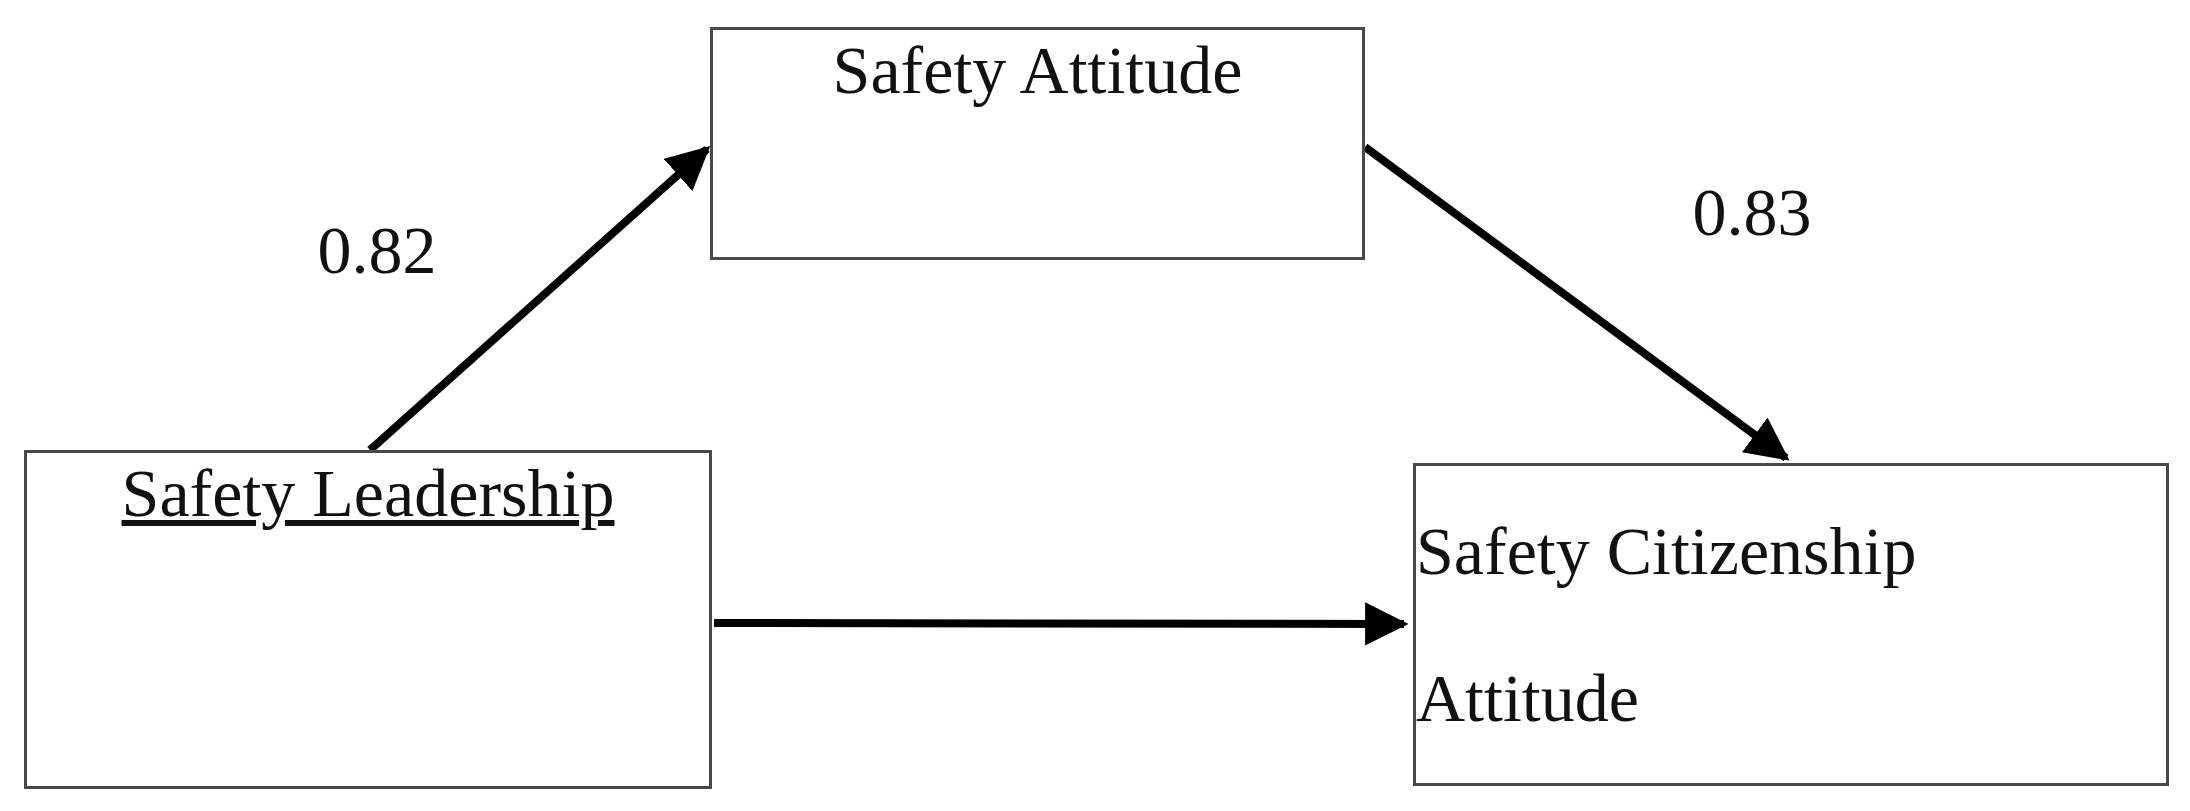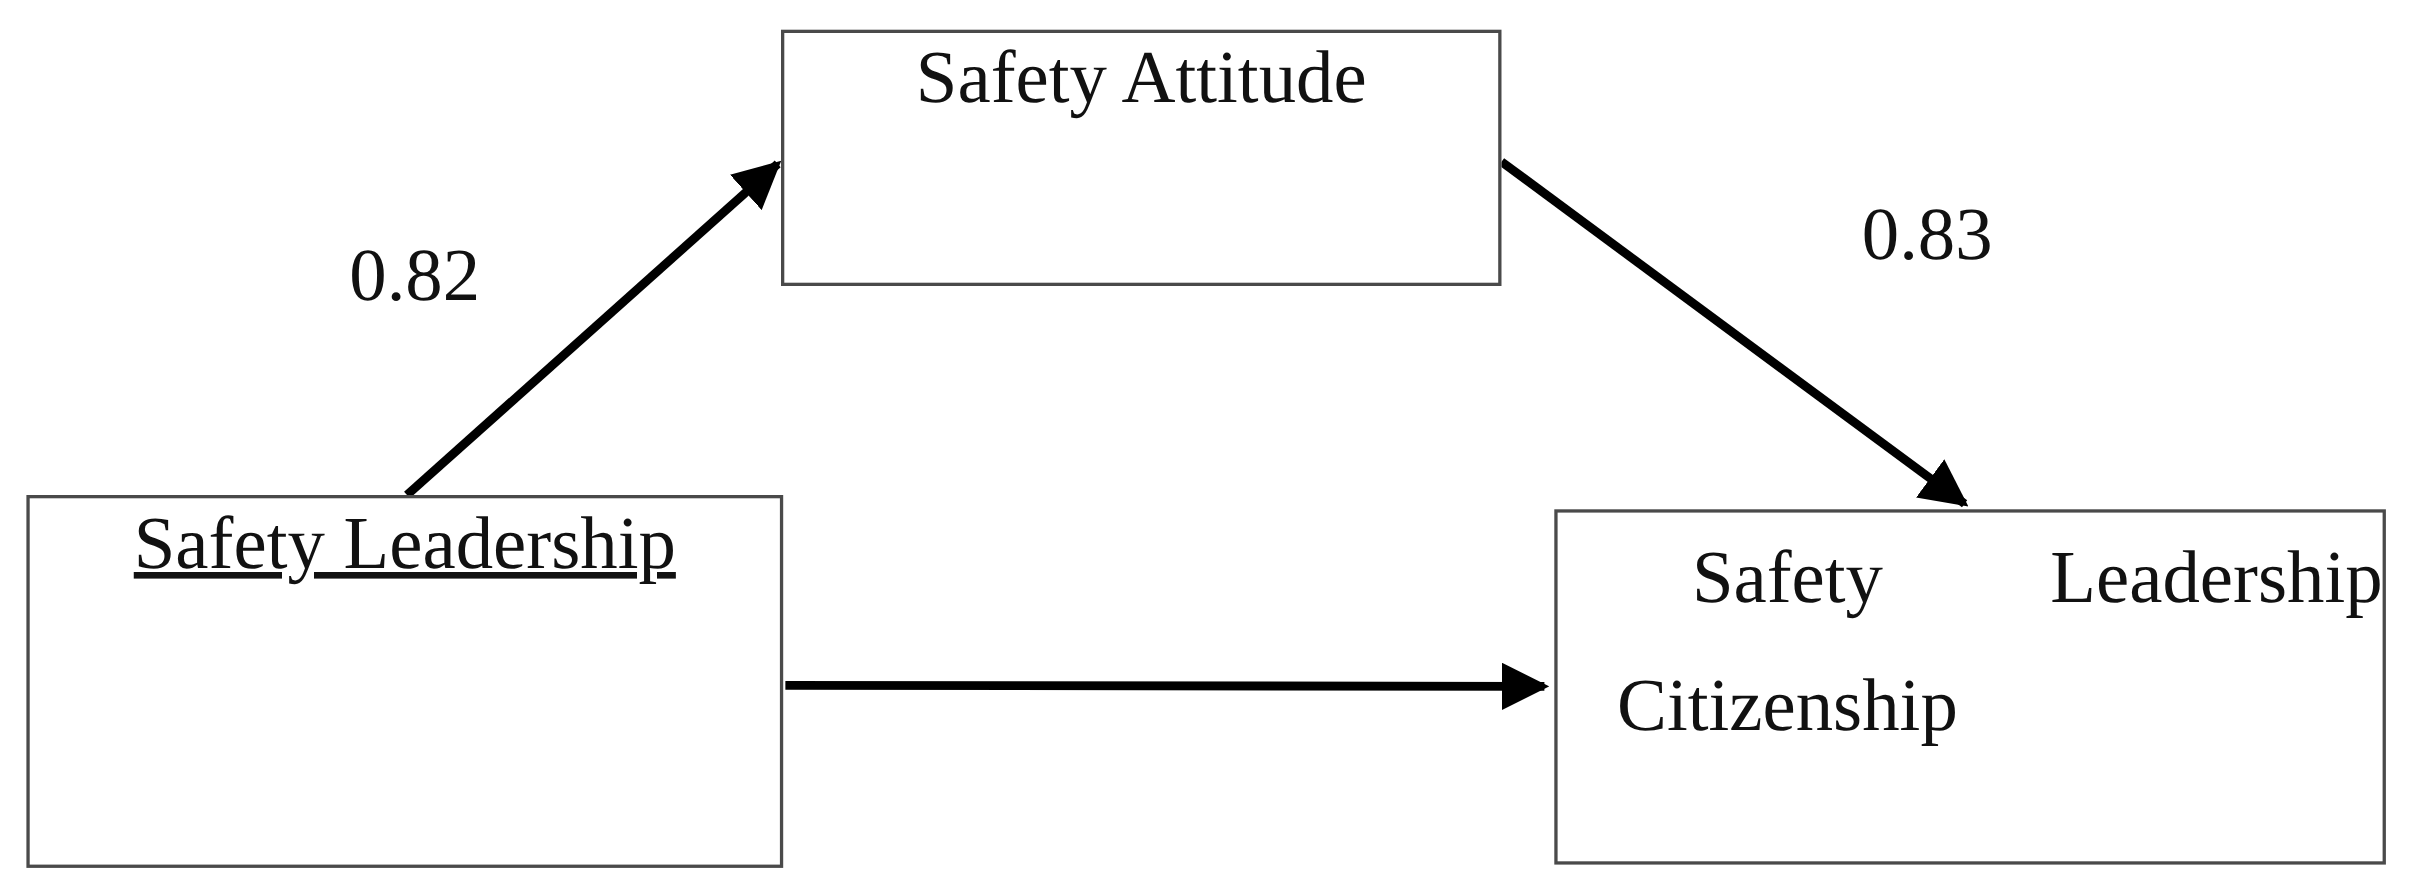--- a/index.html
+++ b/index.html
@@ -47,21 +47,21 @@
     top: 450px;
     width: 688px;
     height: 339px;
     text-decoration: underline;
   }
   .node-citizenship {
     left: 1413px;
     top: 463px;
     width: 756px;
     height: 323px;
-    flex-direction: row;
+    flex-direction: column;
     line-height: 1.72;
     gap: 30px;
   }
   .coef {
     position: absolute;
     transform: translate(-50%, -50%);
     font-size: 68px;
     line-height: 1;
     color: #111111;
     white-space: nowrap;
@@ -89,21 +89,21 @@
   <div class="node node-attitude">
     <span>Safety Attitude</span>
   </div>
 
   <div class="node node-leadership">
     <span>Safety Leadership</span>
   </div>
 
   <div class="node node-citizenship">
     <span>Safety Citizenship</span>
-    <span>Leadership</span>
+    <span>Attitude</span>
   </div>
 
   <div class="coef coef-a">0.82</div>
 
   <div class="coef coef-b">0.83</div>
 
 
 </div>
 
 </body></html>

